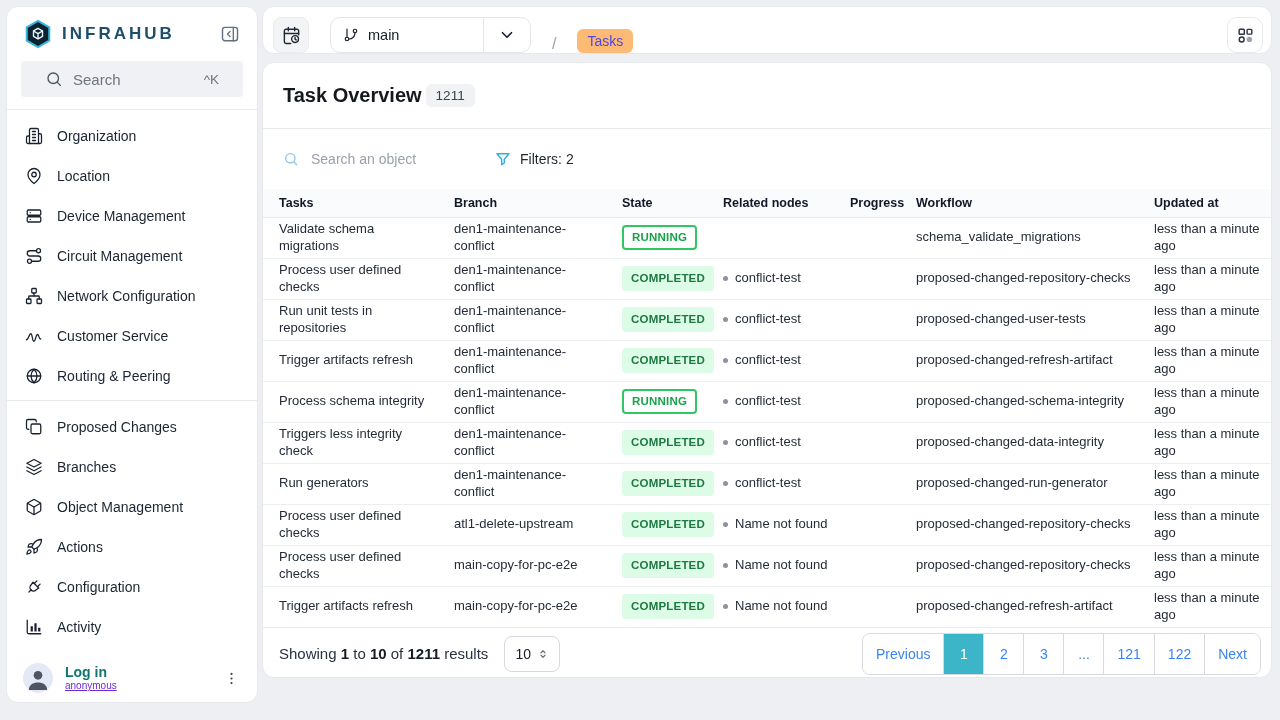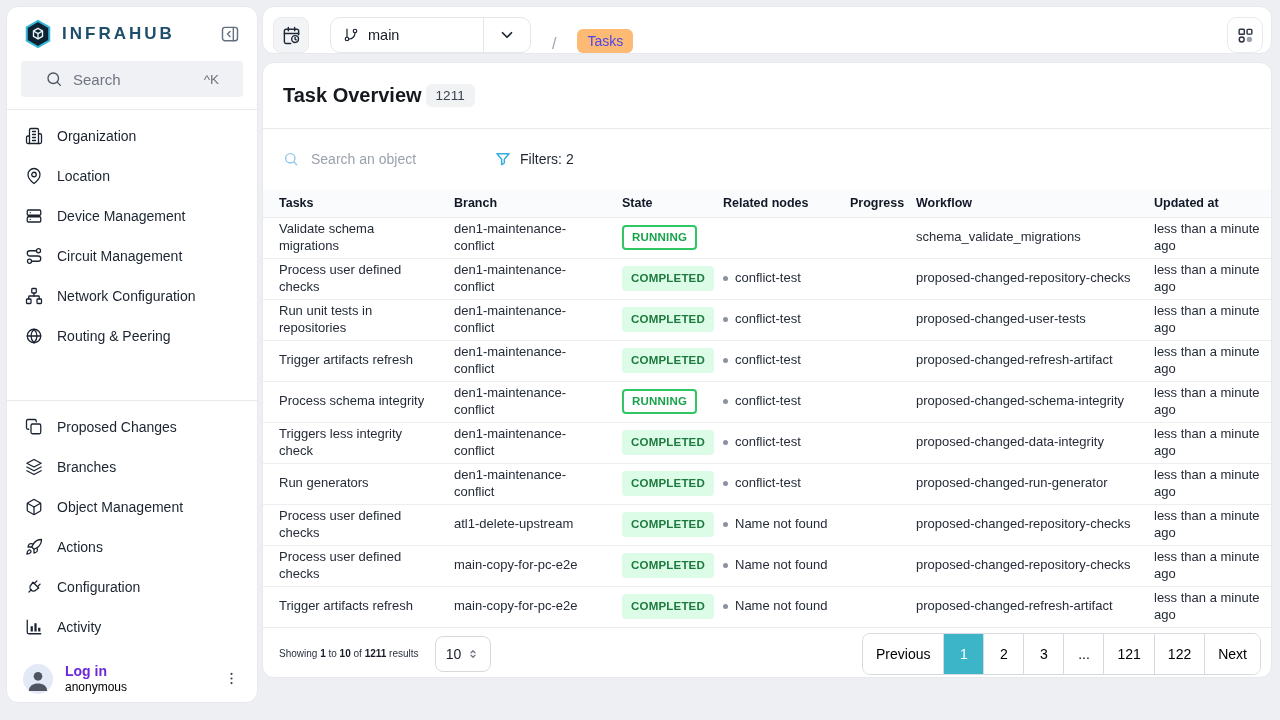--- a/index.html
+++ b/index.html
@@ -16,22 +16,22 @@
   .search-box .ph{font-size:15px;color:#6e7480;}
   .search-box .kbd{margin-left:auto;font-size:13.5px;color:#6e7480;}
   .sb-divider{height:1px;background:#e8eaee;flex-shrink:0;}
   .nav-group{padding:6px 8px;flex-shrink:0;}
   .nav-clip{height:278px;overflow:hidden;}
   .nav-item{display:flex;align-items:center;gap:14px;height:40px;padding:0 10px 0 10px;border-radius:8px;font-size:14px;color:#1b2430;cursor:pointer;}
   .icon{display:inline-flex;align-items:center;justify-content:center;color:#1a2230;}
   .icon svg{width:18px;height:18px;display:block;}
   .user-row{margin-top:auto;display:flex;align-items:center;gap:12px;padding:10px 14px 14px 16px;flex-shrink:0;}
   .avatar{width:30px;height:30px;border-radius:50%;background:#e4e9f7;overflow:hidden;display:flex;align-items:center;justify-content:center;flex-shrink:0;}
-  .user-name{font-size:14px;font-weight:700;color:#6d28d9;line-height:1.2;}
-  .user-sub{font-size:12px;color:#000000;line-height:1.2;}
+  .user-name{font-size:14px;font-weight:700;color:#0f766e;line-height:1.2;}
+  .user-sub{font-size:10px;color:#6d28d9;line-height:1.2;text-decoration:underline;}
   .kebab-btn{margin-left:auto;color:#374151;width:24px;height:24px;display:flex;align-items:center;justify-content:center;cursor:pointer;}
 
   
   .topbar{position:absolute;left:262px;top:6px;width:1010px;height:48px;display:flex;align-items:flex-end;gap:21px;padding:0 8px 0 10px;}
   .cal-btn{width:34px;height:34px;background:#f3f4f6;border:1px solid #ececf0;border-radius:8px;display:flex;align-items:center;justify-content:center;color:#1f2937;cursor:pointer;flex-shrink:0;}
   .branch-select{display:flex;align-items:stretch;height:34px;border:1px solid #e4e6ea;border-radius:10px;background:#fff;overflow:hidden;cursor:pointer;}
   .seg-main{display:flex;align-items:center;gap:9px;width:152px;padding:0 12px;box-sizing:border-box;color:#171c26;font-size:14.5px;}
   .seg-chev{width:46px;border-left:1px solid #e4e6ea;display:flex;align-items:center;justify-content:center;color:#171c26;}
   .crumb-sep{color:#9ca3af;font-size:16px;}
   .crumb-chip{background:#fdba74;color:#4f46e5;font-size:14px;padding:4px 10px;border-radius:6px;cursor:pointer;}
@@ -55,27 +55,27 @@
   .tasks th:first-child,.tasks td:first-child{padding-left:16px;}
   .tasks td{height:41px;border-bottom:1px solid #eceef1;padding:3px 10px;vertical-align:middle;line-height:1.3;box-sizing:border-box;}
   .tasks tr:last-child td{border-bottom:none;}
   .badge{display:inline-block;font-weight:700;font-size:11.5px;border-radius:4px;letter-spacing:.2px;}
   .badge-completed{background:#dcfce7;color:#1d7a3f;padding:5px 9px;}
   .badge-running{background:#fff;color:#16a34a;border:2px solid #2ec763;padding:3px 8px;}
   .rel{display:flex;align-items:center;gap:7px;}
   .dot{width:5px;height:5px;border-radius:50%;background:#8b93a2;flex-shrink:0;}
 
   .card-footer{margin-top:auto;border-top:1px solid #e8eaed;height:52px;display:flex;align-items:center;gap:16px;padding:0 10px 0 16px;flex-shrink:0;box-sizing:border-box;}
-  .showing{font-size:10px;color:#2a3240;white-space:pre;text-align:right;}
+  .showing{font-size:15px;color:#2a3240;white-space:pre;text-align:right;}
   .showing .b{font-weight:700;color:#171c26;}
   .page-size{width:54px;height:34px;border:1px solid #d6d9de;border-radius:8px;display:flex;align-items:center;justify-content:center;gap:6px;cursor:pointer;background:#fff;}
   .page-size .val{font-size:14px;color:#171c26;}
   .page-size .chevs{color:#6b7280;display:flex;}
   .pagination{margin-left:auto;display:flex;border:1px solid #d6d9de;border-radius:8px;overflow:hidden;height:40px;background:#fff;}
-  .page-btn{display:flex;align-items:center;justify-content:center;min-width:40px;padding:0 13px;border-left:1px solid #d6d9de;font-size:14px;color:#000000;background:#fff;cursor:pointer;box-sizing:border-box;}
+  .page-btn{display:flex;align-items:center;justify-content:center;min-width:40px;padding:0 13px;border-left:1px solid #d6d9de;font-size:14px;color:#3b82f6;background:#fff;cursor:pointer;box-sizing:border-box;}
   .page-btn:first-child{border-left:none;}
   .page-btn.active{background:#3cb5c9;color:#fff;}
 </style>
 </head>
 <body>
 
 <div class="app">
 
   <aside class="sidebar card">
     <div class="logo-row">
@@ -155,20 +155,28 @@
           <span class="icon">
             <svg viewBox="0 0 24 24" fill="none" stroke="currentColor" stroke-width="1.7" stroke-linecap="round" stroke-linejoin="round">
               <rect x="16" y="16" width="6" height="6" rx="1"></rect>
               <rect x="2" y="16" width="6" height="6" rx="1"></rect>
               <rect x="9" y="2" width="6" height="6" rx="1"></rect>
               <path d="M5 16v-3a1 1 0 0 1 1-1h12a1 1 0 0 1 1 1v3"></path>
               <path d="M12 12V8"></path>
             </svg>
           </span>
           <span class="nav-label">Network Configuration</span>
+        </div>
+        <div class="nav-item">
+          <span class="icon">
+            <svg viewBox="0 0 24 24" fill="none" stroke="currentColor" stroke-width="1.7" stroke-linecap="round" stroke-linejoin="round">
+              <path d="M2 17c3 0 3.2-8 5.7-8s1.6 10 4.1 10 2.4-9 4.9-9 1.1 6 4.3 6"></path>
+            </svg>
+          </span>
+          <span class="nav-label">Customer Service</span>
         </div>
         <div class="nav-item">
           <span class="icon">
             <svg viewBox="0 0 24 24" fill="none" stroke="currentColor" stroke-width="1.7" stroke-linecap="round" stroke-linejoin="round">
               <circle cx="12" cy="12" r="9"></circle>
               <path d="M3 12h18"></path>
               <path d="M12 3c2.5 2.5 4 5.7 4 9s-1.5 6.5-4 9c-2.5-2.5-4-5.7-4-9s1.5-6.5 4-9Z"></path>
             </svg>
           </span>
           <span class="nav-label">Routing &amp; Peering</span>

